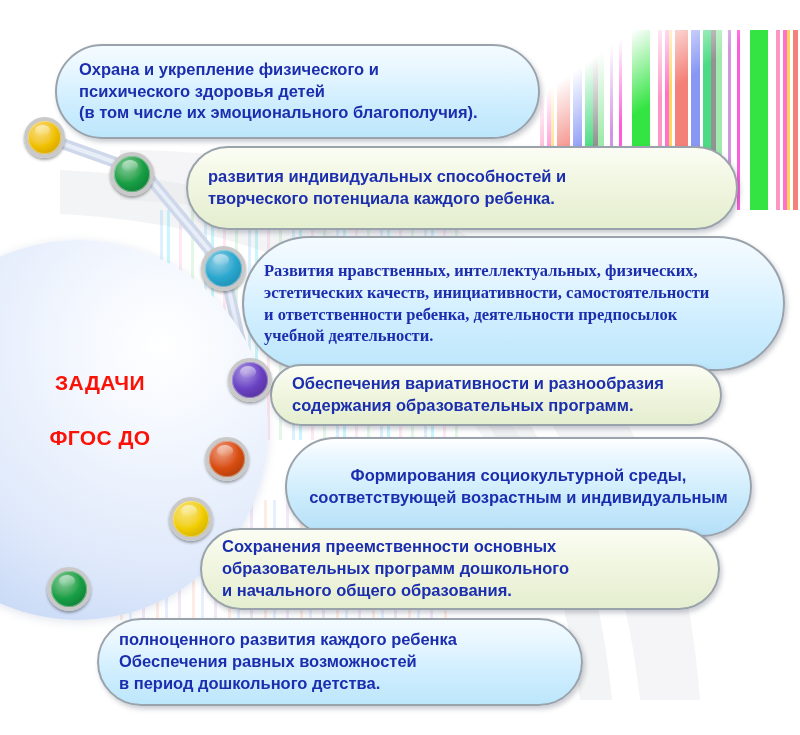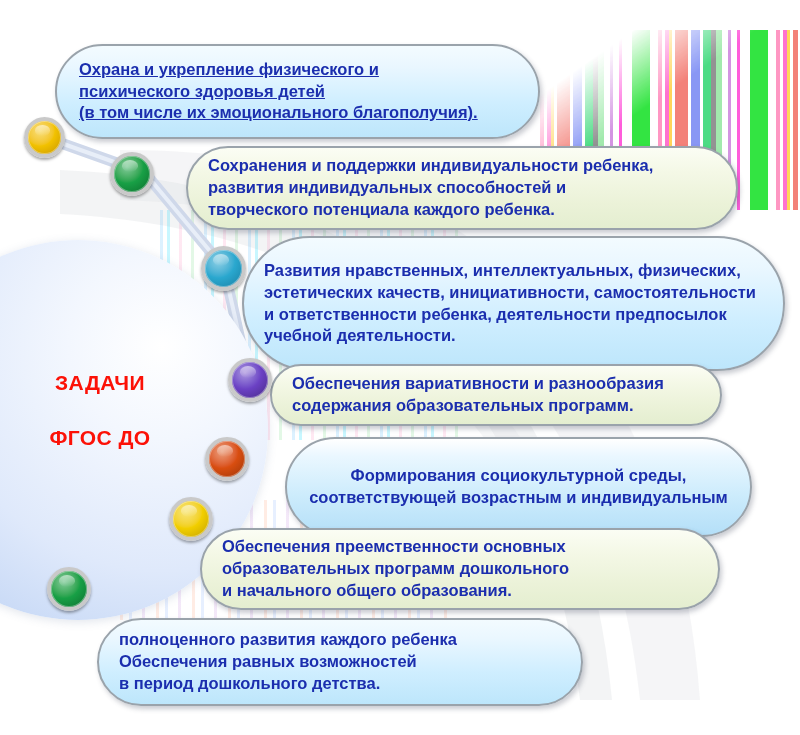--- a/index.html
+++ b/index.html
@@ -191,51 +191,50 @@
     <polyline points="44,137 145,173 224,268 249,380 228,458 192,519 69,589" fill="none" stroke="#cfd8ea" stroke-width="11" stroke-linecap="round" stroke-linejoin="round"></polyline>
     <polyline points="44,137 145,173 224,268 249,380 228,458 192,519 69,589" fill="none" stroke="#e8eef8" stroke-width="4" stroke-linecap="round" stroke-linejoin="round"></polyline>
   </svg>
 
   <div id="hub-circle"></div>
   <div id="hub-labels" style="color: rgb(252, 17, 7);">
     <span>ЗАДАЧИ</span>
     <span class="l2">ФГОС ДО</span>
   </div>
 
-  <div class="pill pill-blue align-left" style="left:55px; top:44px; width:485px; height:95px; padding:0 22px;text-decoration:underline;">
+  <div class="pill pill-blue align-left" style="left:55px; top:44px; width:485px; height:95px; padding:0 22px;">
     <span class="ln">Охрана и укрепление физического и</span>
     <span class="ln">психического здоровья детей</span>
     <span class="ln">(в том числе их эмоционального благополучия).</span>
   </div>
 
   <div class="pill pill-green align-left" style="left:186px; top:146px; width:552px; height:84px; padding:0 20px;">
-    <span class="ln">Сохранения и поддержки индивидуальности ребенка,</span>
     <span class="ln">развития индивидуальных способностей и</span>
     <span class="ln">творческого потенциала каждого ребенка.</span>
   </div>
 
-  <div class="pill pill-blue align-left" style="left:242px; top:236px; width:543px; height:135px; padding:0 20px;">
+  <div class="pill pill-blue align-left" style="left:242px; top:236px; width:543px; height:135px; padding:0 20px;font-family:Liberation Serif, serif;">
     <span class="ln">Развития нравственных, интеллектуальных, физических,</span>
     <span class="ln">эстетических качеств, инициативности, самостоятельности</span>
     <span class="ln"> и ответственности ребенка, деятельности предпосылок</span>
     <span class="ln">учебной деятельности.</span>
   </div>
 
   <div class="pill pill-green align-left" style="left:270px; top:364px; width:452px; height:62px; padding:8px 20px;">
     <span class="ln">Обеспечения вариативности и разнообразия</span>
     <span class="ln">содержания образовательных программ.</span>
   </div>
 
   <div class="pill pill-blue2 align-center" style="left:285px; top:437px; width:467px; height:100px; padding:0 18px;">
     <span class="ln">Формирования социокультурной среды,</span>
     <span class="ln">соответствующей возрастным и индивидуальным</span>
   </div>
 
   <div class="pill pill-green align-left" style="left:200px; top:528px; width:520px; height:82px; padding:0 20px;">
-    <span class="ln">Обеспечения преемственности основных</span>
+    <span class="ln">Сохранения преемственности основных</span>
     <span class="ln">образовательных программ дошкольного</span>
     <span class="ln">и начального общего образования.</span>
   </div>
 
   <div class="pill pill-blue align-left" style="left:97px; top:618px; width:486px; height:88px; padding:0 20px;">
     <span class="ln">полноценного развития каждого ребенка</span>
     <span class="ln">Обеспечения равных возможностей</span>
     <span class="ln">в период дошкольного детства.</span>
   </div>
 

